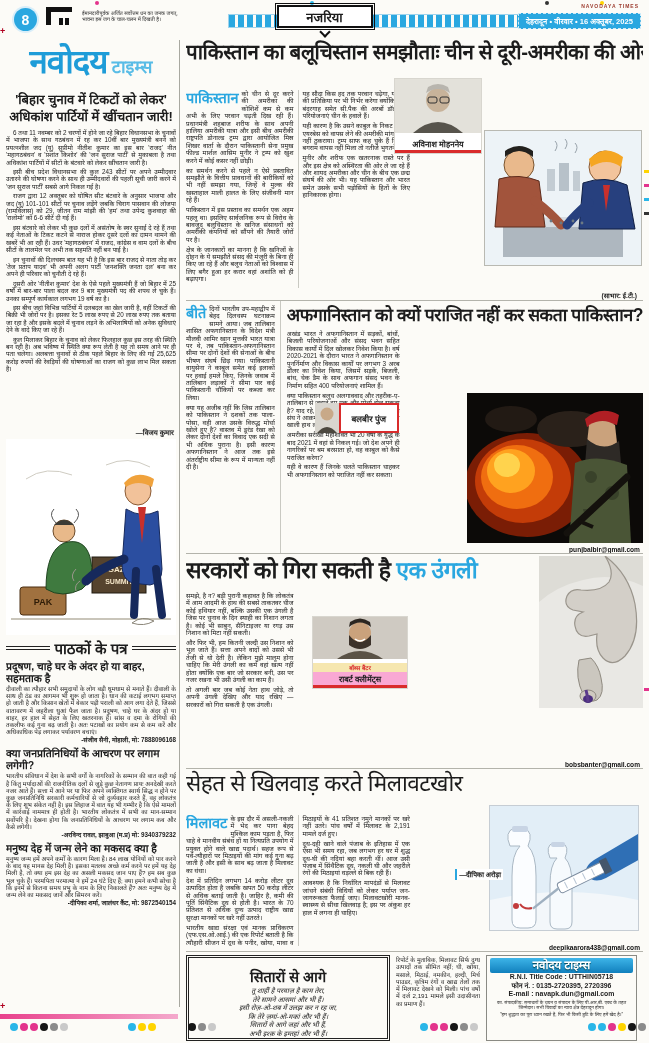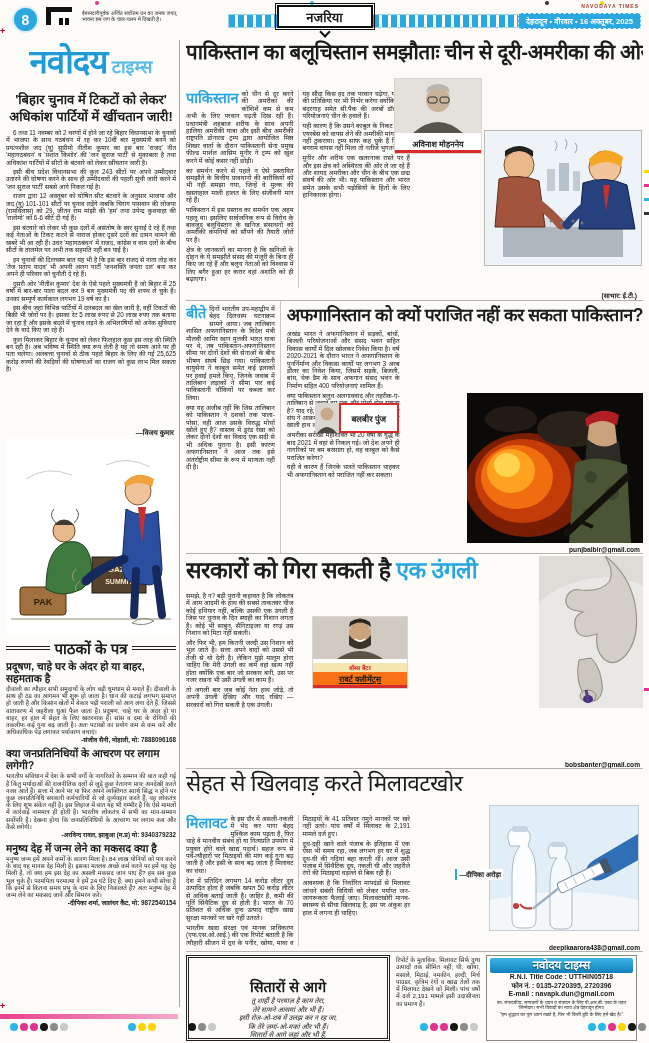--- a/index.html
+++ b/index.html
@@ -92,30 +92,30 @@
     display:flex; align-items:center; justify-content:center; background:#fff;}
   .soldier{right:0; bottom:10px; width:176px; height:150px;}
   .emailline{position:absolute; right:3px; bottom:0; z-index:5; font-weight:bold; font-size:6.6px; color:#111;}
   .a3{height:215px; border-top:1px solid #b3b3ab;}
   .a3 h2{font-size:23px; letter-spacing:-0.5px; font-weight:bold; line-height:32px; width:352px; white-space:nowrap;}
   .a3 .body{top:38px; bottom:10px;}
   .finger{right:0; top:2px; width:104px; height:152px;}
   .card3{left:126px; top:62px; width:96px;}
   .card3 .tag{display:block; text-align:center; font-size:6px; color:var(--accent-red); font-weight:bold;
     background:#f6e7b0; padding-top:1px;}
-  .card3 .nm{background:#f97316;text-decoration:underline;}
+  .card3 .nm{background:#f9a8d4;}
   .a4{height:183px; border-top:1px solid #b3b3ab;}
   .a4 h2{font-size:22.5px; letter-spacing:-0.5px; font-weight:normal; line-height:30px; white-space:nowrap;}
   .a4 .body{top:46px; bottom:5px;}
   .milk{right:4px; top:36px; width:150px; height:126px; border:1px solid #c6cdd4;}
   .a4-author{position:absolute; right:140px; top:100px; z-index:5; background:#fff; padding:1px 2px;
     font-weight:bold; font-size:6.8px; border-left:2px solid var(--accent-blue);}
   
   .bottomrow{height:90px; border-top:1px solid #b3b3ab; display:flex; gap:6px; padding-top:3px;}
-  .poembox{width:204px; border:3px double #222; padding:18px 6px; text-align:center; overflow:hidden;}
+  .poembox{width:204px; border:3px double #222; padding:8px 6px; text-align:center; overflow:hidden;}
   .poembox h3{font-size:14.5px; font-weight:bold; margin-bottom:1px;}
   .poembox .ln{font-size:6.9px; line-height:8.6px; font-style:italic;}
   .poembox .psig{text-align:right; font-size:6.6px; font-weight:bold;}
   .tailcol{width:84px; font-size:6.2px; line-height:7.3px; text-align:justify; overflow:hidden; padding-top:1px;}
   .imprint{width:151px; border:1px solid #8a8a84; padding:2px 3px; text-align:center; overflow:hidden;}
   .implogo{height:15px; background:linear-gradient(#3db4e8,#1180bd); color:#fff; font-weight:bold;
     font-size:11.5px; line-height:15px; border-radius:2px; text-shadow:0 1px 1px #045;}
   .impline{font-size:6.9px; font-weight:bold; line-height:8.6px;}
   .impfine{font-size:4.7px; line-height:5.6px; color:#3a3a3a; margin-top:1px; text-align:center;}
   

